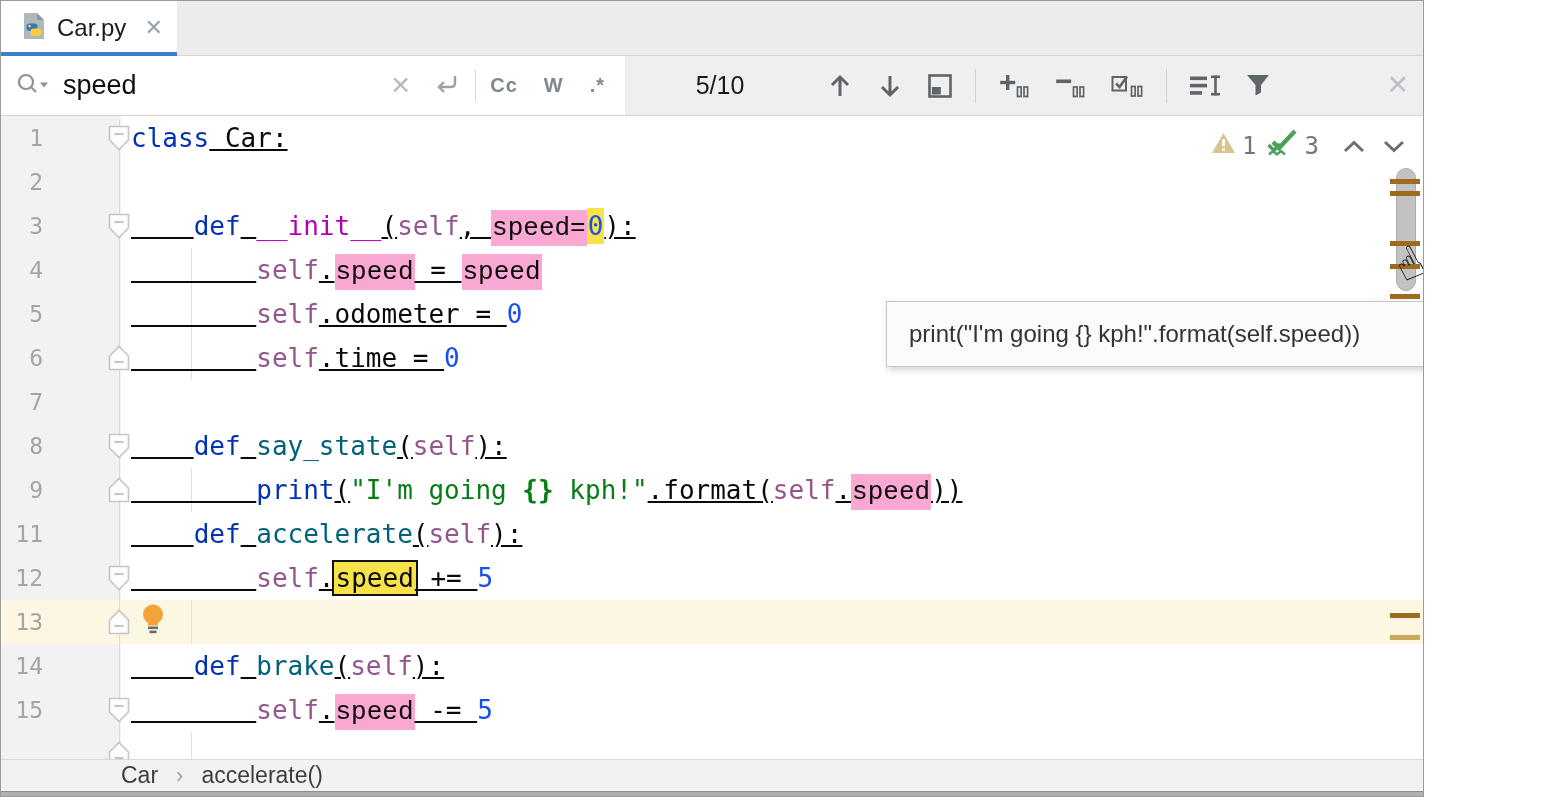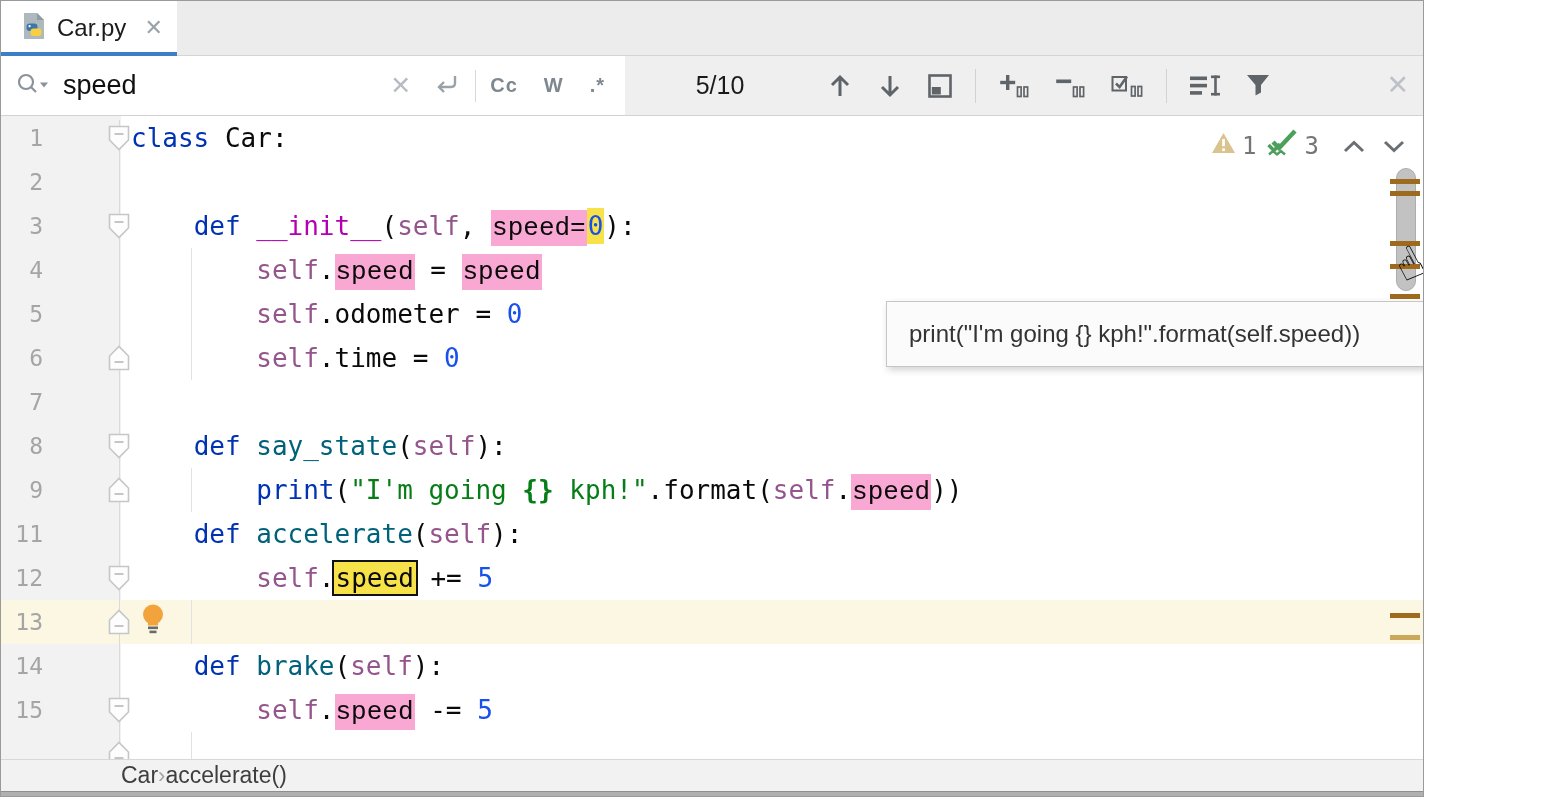--- a/index.html
+++ b/index.html
@@ -33,21 +33,21 @@
   .editor{position:relative;height:643px;background:#fff;overflow:hidden;font-family:"DejaVu Sans Mono",monospace;}
   .gutter-bg{position:absolute;left:0;top:0;bottom:0;width:120px;background:#F2F2F2;z-index:0;}
   .cur-line{position:absolute;left:0;right:0;top:484px;height:44px;background:#FBF7E3;z-index:1;}
   .fold-vline{position:absolute;left:118px;top:4px;bottom:0;width:1px;background:#DADADA;z-index:2;}
   .iguide{position:absolute;left:190px;width:1px;background:#E2E2E2;z-index:2;}
   .rows{position:absolute;left:0;top:0;right:36px;z-index:3;}
   .code-row{height:44px;display:flex;}
   .ln{width:42px;text-align:right;color:#A5A5A5;font-size:23px;line-height:44px;flex:none;}
   .code{padding-left:88px;font-size:26px;line-height:44px;white-space:pre;color:#0a0a0a;}
   .tk-kw{color:#0033B3;}
-  .tk-pl{color:#0a0a0a;}
+  .tk-pl{color:#0a0a0a;text-decoration:underline;}
   .tk-mag{color:#B200B2;}
   .tk-self{color:#94558D;}
   .tk-fn{color:#00627A;}
   .tk-str{color:#067D17;}
   .tk-strb{color:#067D17;font-weight:bold;}
   .tk-num{color:#1750EB;}
   .tk-numhl{color:#1750EB;background:#F7E24A;padding:3px 1px;}
   .tk-hl{background:#f9a8d4;padding:3px 1px;font-family:Liberation Mono, monospace;}
   .tk-cur{background:#F7E24A;border:2px solid #111;padding:1px 2px;margin:-2px -3px;}
   .markers{position:absolute;left:0;top:0;z-index:4;}
@@ -63,21 +63,21 @@
   .stripe{position:absolute;right:0;top:0;bottom:0;width:36px;z-index:5;}
   .thumb{position:absolute;right:7px;top:52px;width:20px;height:123px;background:#C2C2C2;border:1px solid #ADADAD;
          border-radius:10px;box-sizing:border-box;z-index:1;}
   .smark{position:absolute;right:3px;width:30px;height:5px;background:#9D6A1E;z-index:2;}
   .smark.light{background:#CBA75C;}
   .hand{position:absolute;right:0px;top:122px;font-size:44px;transform:rotate(-28deg);z-index:7;color:#000;
         font-family:"DejaVu Sans",sans-serif;}
 
   
   .breadcrumbs{height:32px;background:#F2F2F2;border-top:1px solid #D8D8D8;box-sizing:border-box;
-               display:flex;align-items:center;padding-left:120px;font-size:23px;color:#3E3E3E;}
+               display:flex;align-items:center;padding-left:120px;gap:18px;font-size:23px;color:#3E3E3E;}
   .crumb-sep{color:#A3A3A3;font-size:22px;}
   .bottom-band{height:7px;background:#B0B0B0;border-top:1px solid #8F8F8F;box-sizing:border-box;}
 </style>
 </head>
 <body>
 
 <div class="window">
 
   <div class="tabbar">
     <div class="tab">

